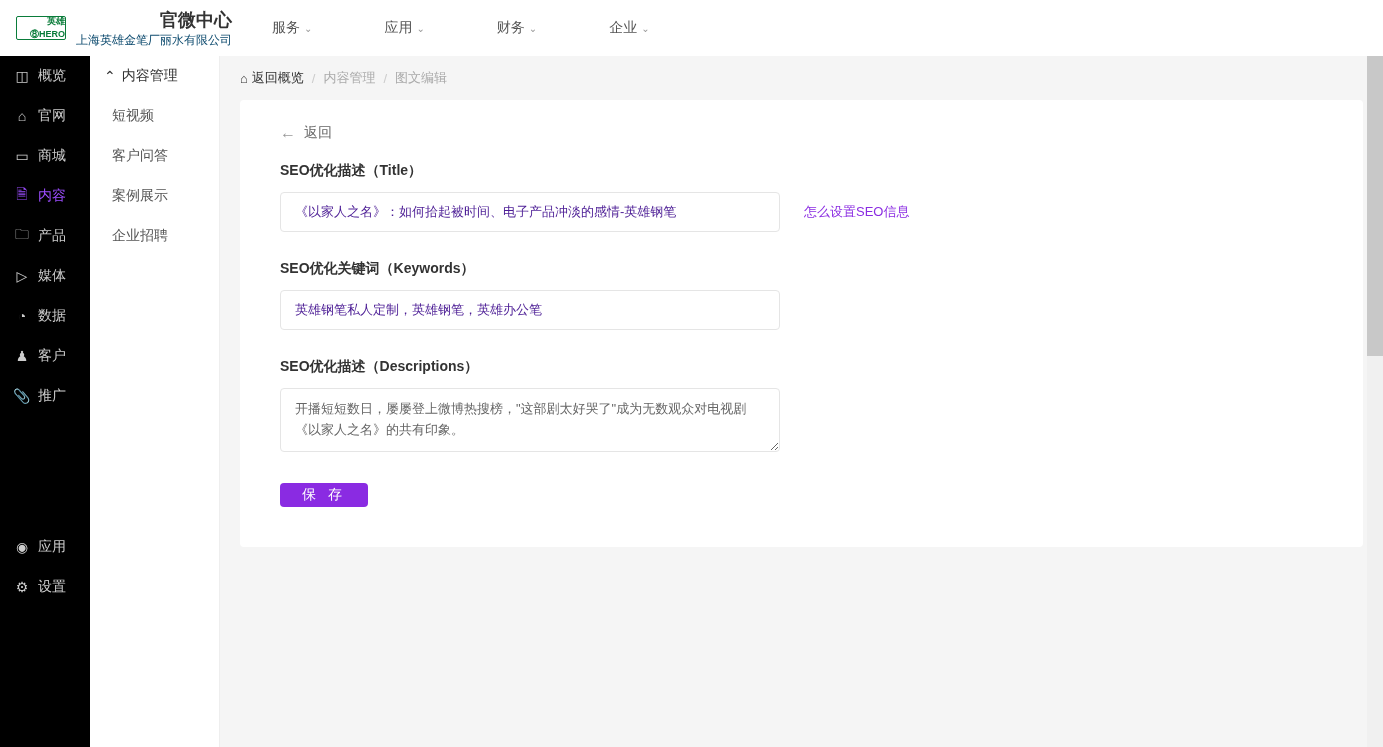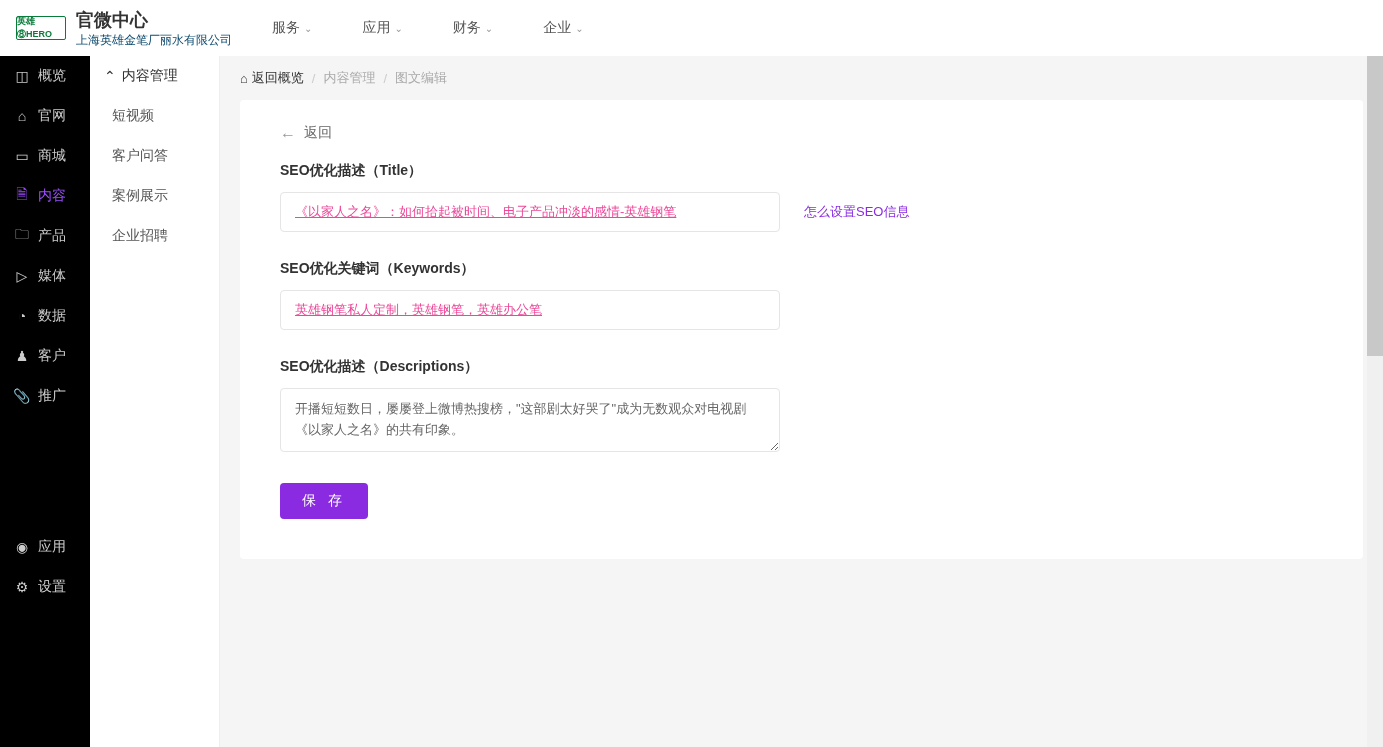--- a/index.html
+++ b/index.html
@@ -1,24 +1,24 @@
 <!DOCTYPE html>
 <html><head>
   <meta charset="utf-8">
   <style>
     * { margin: 0; padding: 0; box-sizing: border-box; }
     body { font-family: -apple-system, "PingFang SC", "Microsoft YaHei", sans-serif; font-size: 14px; color: #333; background: #f5f5f5; }
     
     .header { height: 56px; background: #fff; display: flex; align-items: center; padding: 0 16px; }
-    .logo-area { display: flex; align-items: center; margin-right: 40px; }
+    .logo-area { display: flex; align-items: center; margin-right: 40px; text-align: right; }
     .logo-img { width: 50px; height: 24px; display: flex; align-items: center; justify-content: center; font-size: 9px; color: #0a7c3a; font-weight: bold; border: 1px solid #0a7c3a; border-radius: 2px; }
     .logo-text { margin-left: 10px; }
     .logo-title { font-size: 18px; font-weight: bold; color: #333; }
     .logo-sub { font-size: 12px; color: #0c4a6e; }
-    .top-nav { display: flex; gap: 50px; }
+    .top-nav { display: flex; gap: 72px; }
     .top-nav-item { color: #555; cursor: pointer; display: flex; align-items: center; gap: 4px; }
     .chevron { font-size: 10px; color: #999; }
 
     .layout { display: flex; height: calc(100vh - 56px); }
     
     .sidebar-left { width: 90px; background: #000; color: #fff; display: flex; flex-direction: column; }
     .sidebar-left-top { flex: 1; }
     .sidebar-left .item { height: 40px; display: flex; align-items: center; padding: 0 14px; gap: 8px; cursor: pointer; font-size: 14px; color: #ccc; }
     .sidebar-left .item.active { color: #9c4dff; }
     .sidebar-left .icon { width: 16px; height: 16px; display: inline-flex; align-items: center; justify-content: center; font-size: 14px; }
@@ -40,25 +40,25 @@
     .tabs { display: flex; gap: 40px; border-bottom: 0; margin-bottom: 30px; }
     .tab { padding: 10px 0; color: #333; cursor: pointer; position: relative; }
     .tab.active { color: #8a2be2; }
     .tab.active::after { content: ""; position: absolute; left: 0; right: 0; bottom: -1px; height: 2px; background: #8a2be2; }
     .tab-highlight { border: 2px solid #e33; padding: 4px 10px; position: relative; top: -4px; }
     .tab-highlight.active::after { bottom: 3px; left: 10px; right: 10px; }
 
     .field { margin-bottom: 28px; }
     .field-label { font-weight: 600; font-size: 14px; margin-bottom: 12px; color: #333; }
     .field-row { display: flex; align-items: center; gap: 24px; }
-    .input { width: 500px; height: 40px; border: 1px solid #e5e5e5; border-radius: 4px; padding: 0 14px; font-size: 13px; color: #ec4899; text-decoration: underline; }
+    .input { width: 500px; height: 40px; border: 1px solid #e5e5e5; border-radius: 4px; padding: 0 14px; font-size: 13px; color: #4c1d95; }
     .textarea { width: 500px; min-height: 56px; border: 1px solid #e5e5e5; border-radius: 4px; padding: 10px 14px; font-size: 13px; color: #666; resize: vertical; font-family: inherit; line-height: 1.6; }
     .help-link { color: #8a2be2; font-size: 13px; cursor: pointer; text-align: right; }
 
-    .save-btn { background: #8a2be2; color: #fff; border: none; border-radius: 4px; height: 36px; padding: 0 22px; font-size: 14px; letter-spacing: 4px; cursor: pointer; }
+    .save-btn { background: #8a2be2; color: #fff; border: none; border-radius: 4px; height: 24px; padding: 0 22px; font-size: 14px; letter-spacing: 4px; cursor: pointer; }
 
     .scrollbar { position: fixed; right: 0; top: 56px; bottom: 0; width: 16px; background: #f0f0f0; }
     .scrollbar-thumb { width: 100%; height: 300px; background: #c8c8c8; border-radius: 0; }
   </style>
 </head>
 <body>
 
 <div class="header">
   <div class="logo-area">
     <div class="logo-img">英雄⑧HERO</div>

